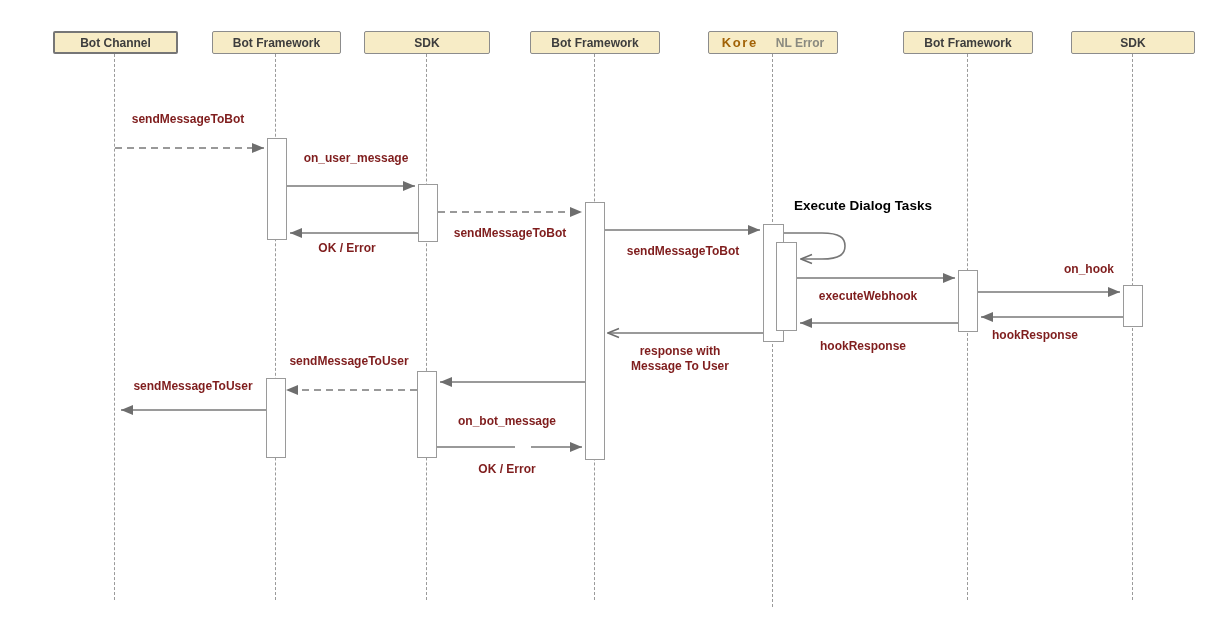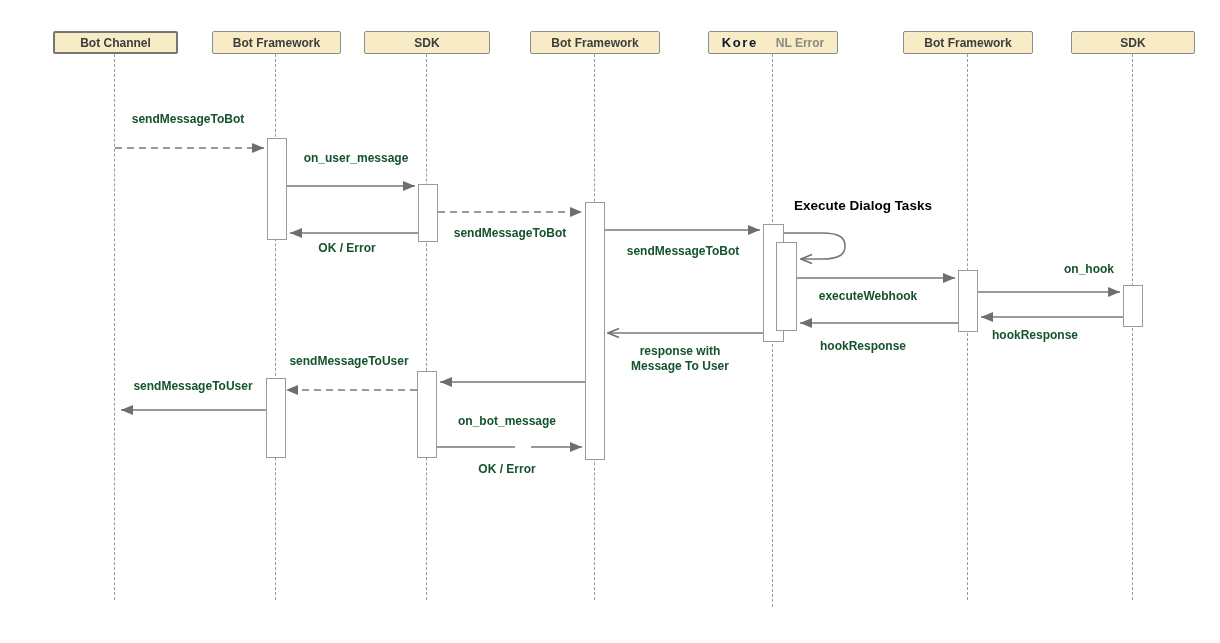--- a/index.html
+++ b/index.html
@@ -12,33 +12,33 @@
     border-left:1.4px dashed #9a9a9a;z-index:1;
   }
   .lifeline.tall{height:553px;}
   .participant{
     position:absolute;top:31px;height:23px;box-sizing:border-box;
     background:#f7ecc6;border:1.5px solid #8c8c8c;border-radius:2px;
     display:flex;align-items:center;justify-content:center;
     font-weight:bold;font-size:12px;color:#3d3d3d;z-index:2;white-space:nowrap;
   }
   .participant.heavy{border:2.4px solid #767676;}
-  .kore-brand{letter-spacing:1.6px;color:#0f172a;margin-right:18px;font-size:13px;}
+  .kore-brand{letter-spacing:1.6px;color:#a16207;margin-right:18px;font-size:13px;}
   .kore-rest{color:#8a8a80;}
   .activation{
     position:absolute;width:20px;box-sizing:border-box;
     background:#ffffff;border:1.4px solid #9a9a9a;z-index:3;
   }
   svg.arrows{position:absolute;left:0;top:0;z-index:4;pointer-events:none;}
   svg.arrows path.ln{stroke:#787878;stroke-width:1.6;fill:none;}
   svg.arrows path.dash{stroke-dasharray:7 5;}
   svg.arrows path.longdash{stroke-dasharray:78 16;}
   .msg{
     position:absolute;transform:translateX(-50%);
-    font-size:12px;font-weight:bold;color:#14532d;
+    font-size:12px;font-weight:bold;color:#7f1d1d;
     white-space:nowrap;z-index:5;
   }
   .msg.wrap{white-space:normal;width:114px;text-align:center;line-height:1.25;}
   .msg.note{font-size:13.5px;color:#000;}
 </style>
 </head>
 <body>
 
 <div class="stage">
 

